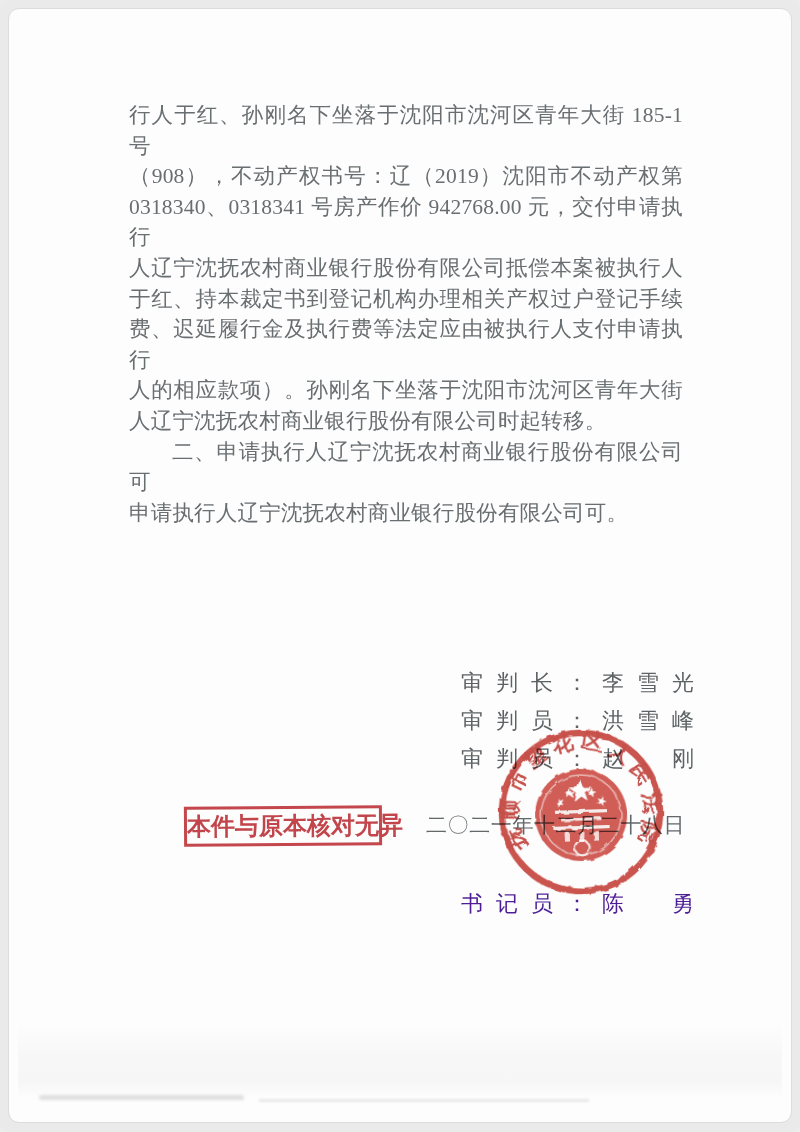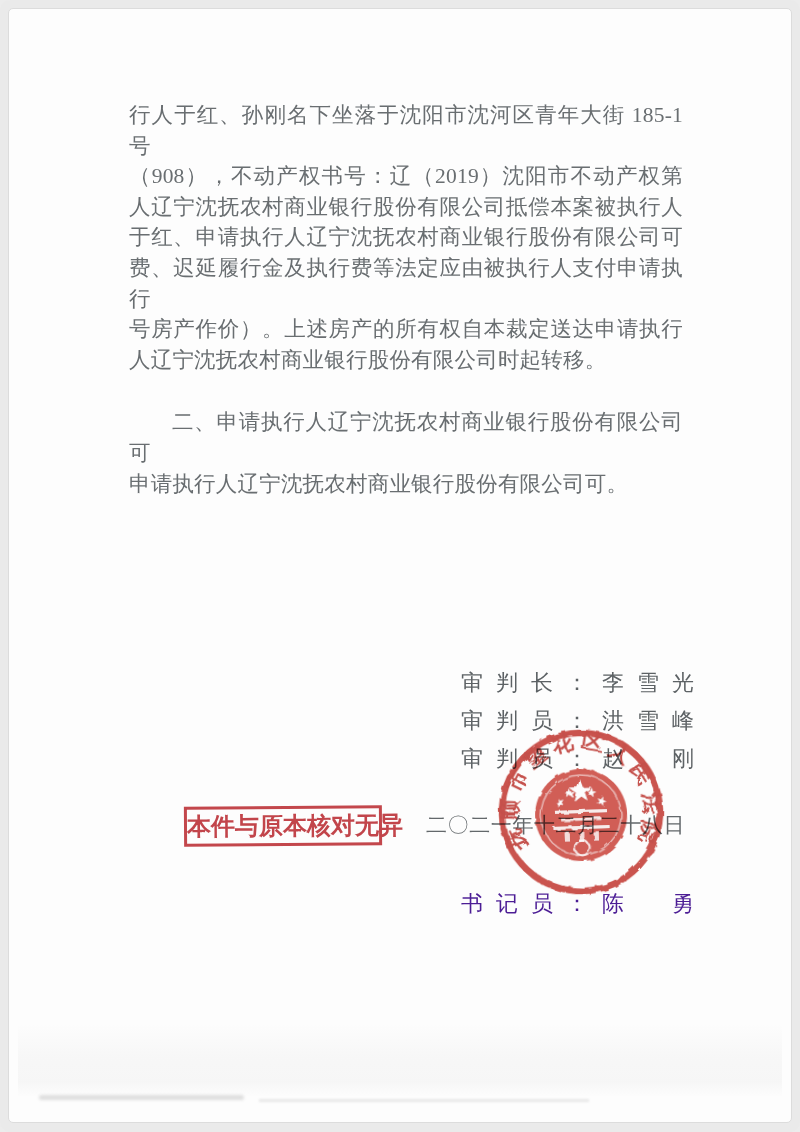--- a/index.html
+++ b/index.html
@@ -2,32 +2,32 @@
 <html><head>
 <meta charset="utf-8">
 <style>
   * { margin: 0; padding: 0; box-sizing: border-box; }
   html, body { width: 800px; height: 1132px; overflow: hidden; background: #ececec; }
   body { font-family: "Liberation Serif", "DejaVu Serif", serif; }
 
   .scan-frame { position: absolute; inset: 0; background: #eaeaea; border-radius: 10px; }
   .page {
     position: absolute; left: 8px; top: 8px; right: 8px; bottom: 9px;
-    background: #fdfdfd; border: 1px solid #dcdcdc; border-radius: 5px; padding-left: 33px;
+    background: #fdfdfd; border: 1px solid #dcdcdc; border-radius: 11px; padding-left: 33px;
   }
 
   
   .body-text {
     position: absolute; left: 120px; top: 91px; width: 554px;
     font-size: 21.5px; line-height: 30.6px; color: #696e71;
     letter-spacing: 0.2px;
   }
   .bline { text-align: justify; text-align-last: left; white-space: pre-wrap; }
   .bline.j { text-align-last: justify; }
-  .bline.ind { text-indent: 43px; margin-top: 32px; }
+  .bline.ind { text-indent: 43px; }
 
   
   .sig-block { position: absolute; left: 452px; top: 655px; color: #5d6265; }
   .sig-row { height: 38px; line-height: 38px; font-size: 22px; white-space: nowrap; }
   .sig-role { letter-spacing: 13px; }
   .sig-name { letter-spacing: 13px; margin-left: 1px; }
 
   .date-line {
     position: absolute; left: 417px; top: 802px; font-size: 21px;
     letter-spacing: 0.6px; color: #63686b; white-space: nowrap;
@@ -70,24 +70,25 @@
 </style>
 </head>
 <body>
 
 <div class="scan-frame">
   <div class="page">
 
     <div class="body-text">
         <div class="bline j">行人于红、孙刚名下坐落于沈阳市沈河区青年大街 185-1 号</div>
         <div class="bline j">（908），不动产权书号：辽（2019）沈阳市不动产权第</div>
+        <div class="bline j">0318340、0318341 号房产作价 942768.00 元，交付申请执行</div>
         <div class="bline j">人辽宁沈抚农村商业银行股份有限公司抵偿本案被执行人</div>
-        <div class="bline j">于红、申请执行人辽宁沈抚农村商业银行股份有限公司可</div>
+        <div class="bline j">于红、持本裁定书到登记机构办理相关产权过户登记手续</div>
         <div class="bline j">费、迟延履行金及执行费等法定应由被执行人支付申请执行</div>
-        <div class="bline j">号房产作价）。上述房产的所有权自本裁定送达申请执行</div>
+        <div class="bline j">人的相应款项）。孙刚名下坐落于沈阳市沈河区青年大街</div>
         <div class="bline">人辽宁沈抚农村商业银行股份有限公司时起转移。</div>
         <div class="bline j ind">二、申请执行人辽宁沈抚农村商业银行股份有限公司可</div>
         <div class="bline">申请执行人辽宁沈抚农村商业银行股份有限公司可。</div>
       </div>
 
     <div class="sig-block">
         <div class="sig-row"><span class="sig-role">审判长：</span><span class="sig-name">李雪光</span></div>
         <div class="sig-row"><span class="sig-role">审判员：</span><span class="sig-name">洪雪峰</span></div>
         <div class="sig-row"><span class="sig-role">审判员：</span><span class="sig-name">赵　刚</span></div>
       </div>

